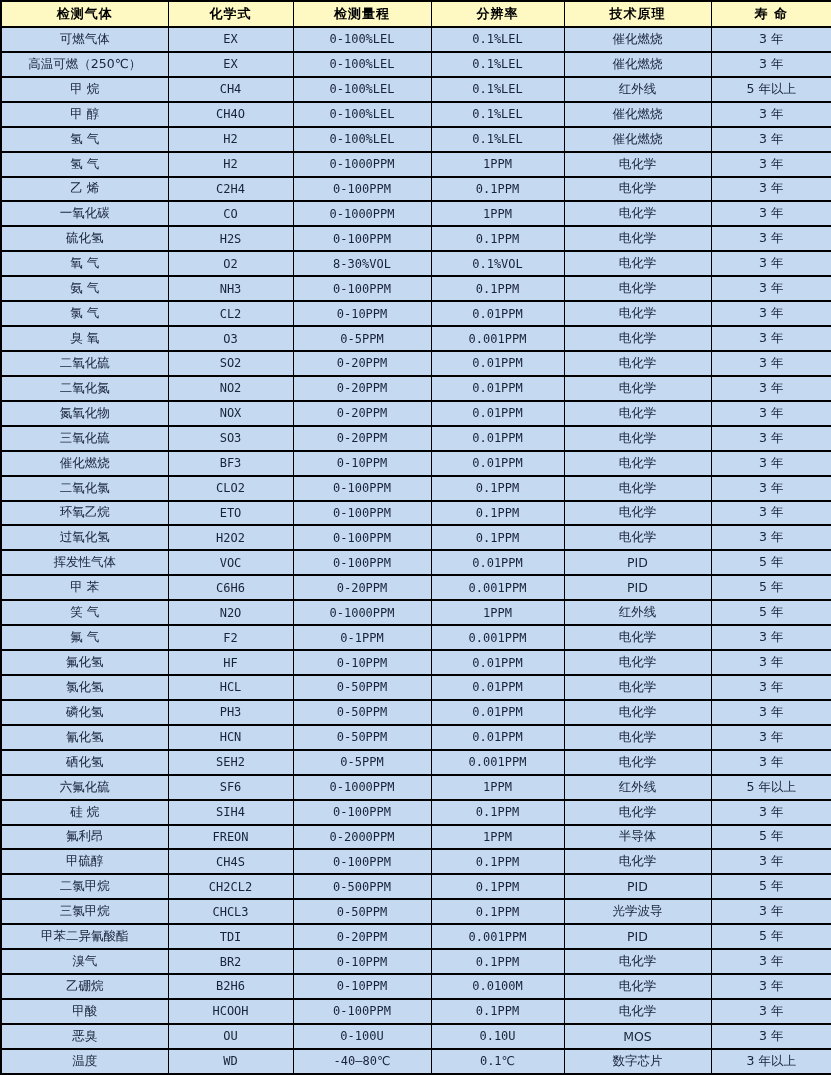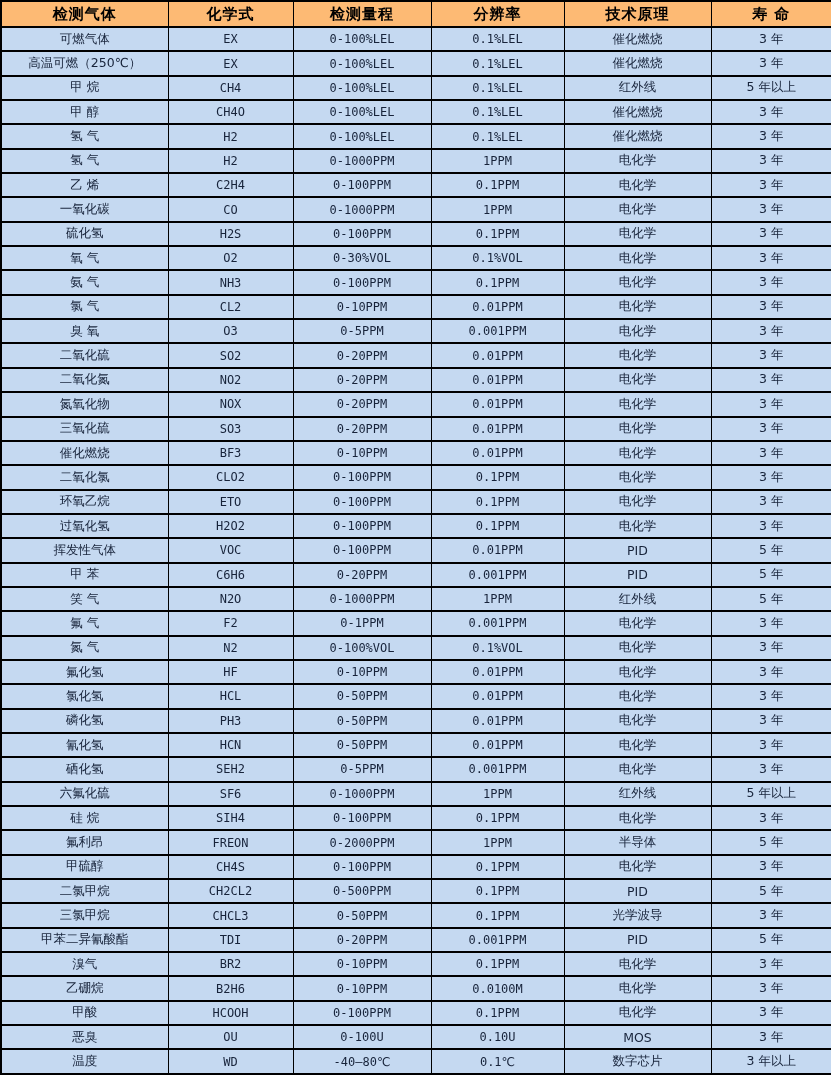--- a/index.html
+++ b/index.html
@@ -27,23 +27,23 @@
     border-right: 1px solid #000000;
     border-top: 2px solid #000000;
     border-bottom: 2px solid #000000;
     text-align: center;
     vertical-align: middle;
     padding: 0 2px;
     overflow: hidden;
     white-space: nowrap;
   }
   table.gas-table th {
-    background: #fdba74;
+    background: #fef9c3;
     color: #000000;
-    font-size: 15px;
+    font-size: 13px;
     font-weight: bold;
     height: 24px;
     letter-spacing: 1px;
   }
   table.gas-table td {
     background: #c5d9f1;
     color: #17233a;
     font-size: 12.5px;
     font-weight: 500;
   }
@@ -153,21 +153,21 @@
           <td>硫化氢</td>
           <td>H2S</td>
           <td>0-100PPM</td>
           <td>0.1PPM</td>
           <td>电化学</td>
           <td>3 年</td>
         </tr>
         <tr>
           <td>氧 气</td>
           <td>O2</td>
-          <td>0-30%VOL</td>
+          <td>8-30%VOL</td>
           <td>0.1%VOL</td>
           <td>电化学</td>
           <td>3 年</td>
         </tr>
         <tr>
           <td>氨 气</td>
           <td>NH3</td>
           <td>0-100PPM</td>
           <td>0.1PPM</td>
           <td>电化学</td>
@@ -275,28 +275,20 @@
           <td>0-1000PPM</td>
           <td>1PPM</td>
           <td>红外线</td>
           <td>5 年</td>
         </tr>
         <tr>
           <td>氟 气</td>
           <td>F2</td>
           <td>0-1PPM</td>
           <td>0.001PPM</td>
-          <td>电化学</td>
-          <td>3 年</td>
-        </tr>
-        <tr>
-          <td>氮 气</td>
-          <td>N2</td>
-          <td>0-100%VOL</td>
-          <td>0.1%VOL</td>
           <td>电化学</td>
           <td>3 年</td>
         </tr>
         <tr>
           <td>氟化氢</td>
           <td>HF</td>
           <td>0-10PPM</td>
           <td>0.01PPM</td>
           <td>电化学</td>
           <td>3 年</td>

